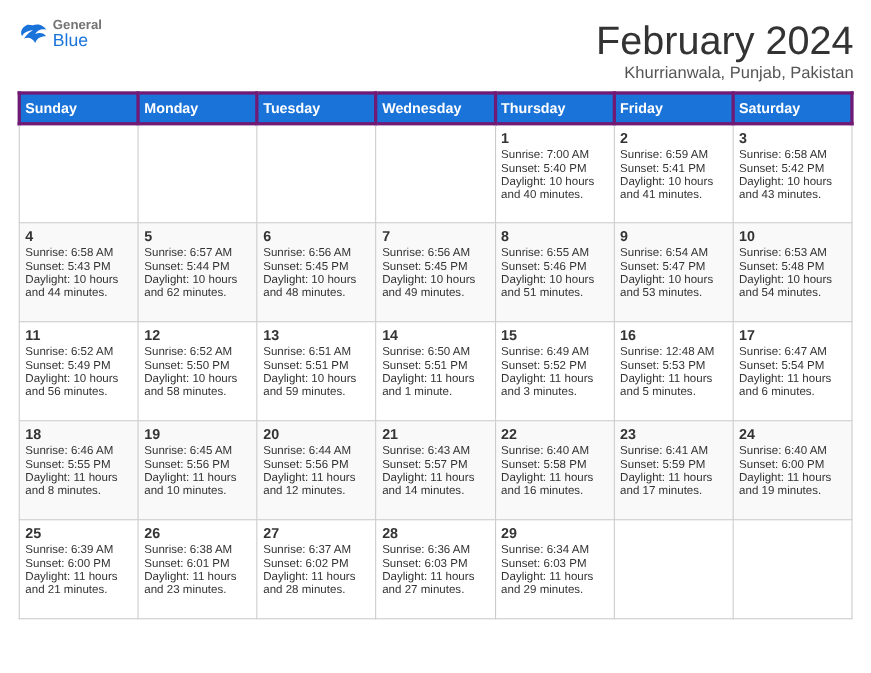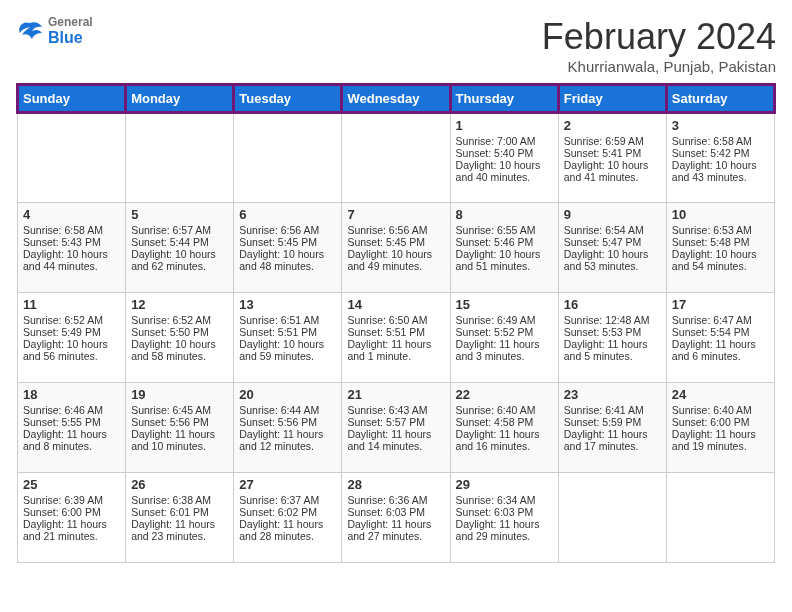--- a/index.html
+++ b/index.html
@@ -80,21 +80,21 @@
 </head>
 <body>
 
 <div class="header-area">
   <div class="logo">
     <svg class="logo-bird" viewBox="0 0 28 24" xmlns="http://www.w3.org/2000/svg">
       <path d="M14 4 C18 2, 24 4, 26 8 C22 7, 18 8, 16 12 C20 10, 24 11, 26 14 C22 14, 18 15, 16 20 C14 16, 10 14, 6 16 C8 12, 12 10, 14 8 C10 9, 6 10, 4 14 C2 10, 4 6, 8 4 C10 3, 12 4, 14 4Z" fill="#1a73d9"></path>
     </svg>
     <div>
       <div style="font-size:12px;font-weight:bold;color:#737373;line-height:1.1;">General</div>
-      <div style="font-size:16px;font-weight:bold;color:#1a73d9;line-height:1.1;">Blue</div>
+      <div style="font-size:16px;font-weight:normal;color:#1a73d9;line-height:1.1;">Blue</div>
     </div>
   </div>
   <div class="title-area">
     <div class="cal-title">February 2024</div>
     <div class="cal-subtitle">Khurrianwala, Punjab, Pakistan</div>
   </div>
 </div>
 
 <table>
   <thead>
@@ -264,21 +264,21 @@
         <td>
           <span class="day-num">21</span>
           <div>Sunrise: 6:43 AM</div>
           <div>Sunset: 5:57 PM</div>
           <div>Daylight: 11 hours</div>
           <div>and 14 minutes.</div>
         </td>
         <td>
           <span class="day-num">22</span>
           <div>Sunrise: 6:40 AM</div>
-          <div>Sunset: 4:58 PM</div>
+          <div>Sunset: 5:58 PM</div>
           <div>Daylight: 11 hours</div>
           <div>and 16 minutes.</div>
         </td>
         <td>
           <span class="day-num">23</span>
           <div>Sunrise: 6:41 AM</div>
           <div>Sunset: 5:59 PM</div>
           <div>Daylight: 11 hours</div>
           <div>and 17 minutes.</div>
         </td>

